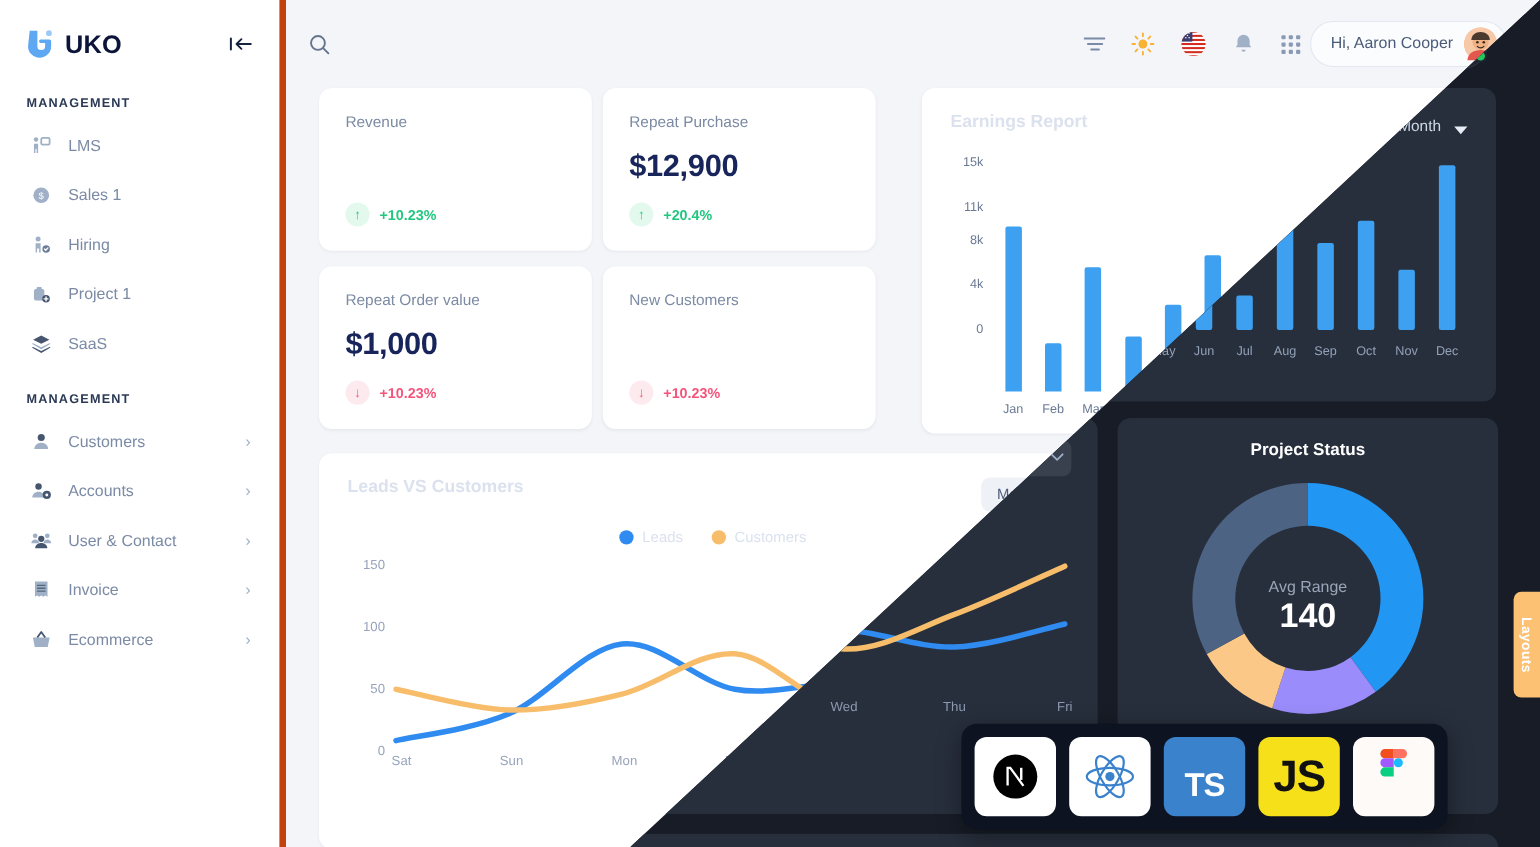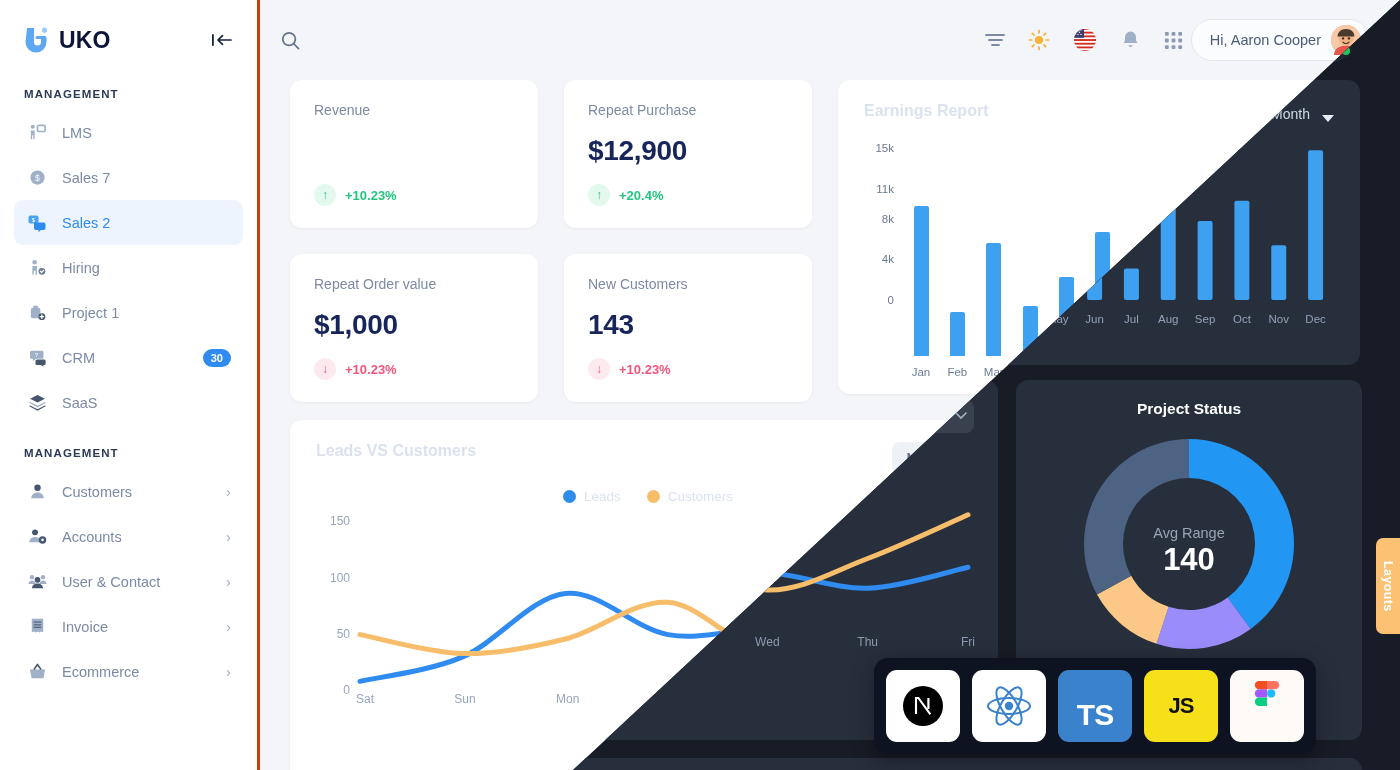--- a/index.html
+++ b/index.html
@@ -8,21 +8,21 @@
     font-family: "Liberation Sans", sans-serif;
     background: #f3f5f9;
     position: relative;
   }
   
   #app { position: absolute; inset: 0; display: flex; }
 
   
   .sidebar {
     width: 260px; height: 770px; background: #fff;
-    border-right: 3px solid #c2410c;
+    border-right: 6px solid #c2410c;
     flex: 0 0 260px; position: relative; overflow: hidden;
   }
   .brand {
     display: flex; align-items: center; height: 80px;
     padding: 0 24px; justify-content: space-between;
   }
   .brand-left { display: flex; align-items: center; gap: 9px; }
   .logo-mark { width: 26px; height: 30px; position: relative; }
   .logo-text { font-size: 23px; font-weight: 700; color: #0c1539; letter-spacing: .2px; }
   .collapse-btn { color: #15233f; display:flex; align-items:center; }
@@ -72,21 +72,21 @@
     position: absolute; right: -1px; bottom: -1px; width: 9px; height: 9px;
     border-radius: 50%; background: #22c55e; border: 1.5px solid #fff;
   }
 
   .content { padding: 0 30px 0 30px; }
   .row { display: flex; gap: 18px; }
 
   .card { background:#fff; border-radius: 12px; box-shadow: 0 1px 3px rgba(16,24,40,.05); }
 
   
-  .stats { width: 530px; flex: 0 0 530px; display: flex; flex-wrap: wrap; gap: 26px; }
+  .stats { width: 530px; flex: 0 0 530px; display: flex; flex-wrap: wrap; gap: 10px; }
   .stat {
     width: 248px; height: 148px; padding: 22px 24px;
     display: flex; flex-direction: column; justify-content: space-between;
   }
   .stat-title { font-size: 14px; color: #7c8aa3; }
   .stat-value { font-size: 28px; font-weight: 700; color: #17255a; letter-spacing: -.3px; }
   .stat-delta { display: flex; align-items: center; gap: 9px; font-size: 13px; font-weight: 600; }
   .delta-circle {
     width: 22px; height: 22px; border-radius: 50%;
     display: flex; align-items: center; justify-content: center; font-size: 12px;
@@ -170,21 +170,21 @@
   }
   .tech {
     width: 74px; height: 72px; border-radius: 11px;
     display: flex; align-items: center; justify-content: center;
   }
   .tech.white { background: #fff; }
   .tech.ts { background: #3b82cd; }
   .tech.js { background: #f5e01a; }
   .tech.figma { background: #fdfaf7; }
   .ts-txt { font-size: 30px; font-weight: 800; color: #fff; letter-spacing: -1px; margin-top: 17px; }
-  .js-txt { font-size: 22px; font-weight: 800; color: #111; letter-spacing: -1px; }
+  .js-txt { font-size: 40px; font-weight: 800; color: #111; letter-spacing: -1px; }
 
   
   .layouts-tab {
     position: absolute; right: 0; top: 538px; z-index: 90;
     background: #fcc173; color: #fff; width: 24px; height: 96px;
     border-radius: 7px 0 0 7px; display: flex; align-items: center; justify-content: center;
   }
   .layouts-tab span {
     writing-mode: vertical-rl; font-size: 12.5px; font-weight: 600; letter-spacing: .4px;
   }
@@ -230,33 +230,23 @@
         <span class="nav-label">LMS</span>
       </div>
 
       <div class="nav-item">
         <span class="nav-icon">
           <svg width="19" height="19" viewBox="0 0 20 20">
               <circle cx="10" cy="10" r="7.5" fill="#9fb0c7"></circle>
               <text x="10" y="14" font-size="9" text-anchor="middle" fill="#fff" font-family="Liberation Sans">$</text>
             </svg>
         </span>
-        <span class="nav-label">Sales 7</span>
-      </div>
-
-      <div class="nav-item active">
-        <span class="nav-icon">
-          <svg width="20" height="20" viewBox="0 0 20 20">
-              <rect x="1.5" y="2.5" width="10" height="8" rx="2" fill="#4aa3f2"></rect>
-              <text x="6.5" y="8.6" font-size="6" text-anchor="middle" fill="#fff" font-family="Liberation Sans">$</text>
-              <path d="M7 9.5h9.5a2 2 0 0 1 2 2v3.5a2 2 0 0 1-2 2h-2.6l-2.4 2.2V17H9a2 2 0 0 1-2-2z" fill="#2f8bf0"></path>
-            </svg>
-        </span>
-        <span class="nav-label">Sales 2</span>
-      </div>
+        <span class="nav-label">Sales 1</span>
+      </div>
+
 
       <div class="nav-item">
         <span class="nav-icon">
           <svg width="19" height="19" viewBox="0 0 20 20">
               <circle cx="7" cy="4.5" r="2.4" fill="#9fb0c7"></circle>
               <path d="M4.6 8.5h4.8v9H8v-4H6v4H4.6z" fill="#9fb0c7"></path>
               <circle cx="14.7" cy="14" r="3.6" fill="#6b7c96"></circle>
               <path d="M13.1 14l1.2 1.2 2.1-2.2" stroke="#fff" stroke-width="1.3" fill="none" stroke-linecap="round"></path>
             </svg>
         </span>
@@ -269,31 +259,20 @@
               <rect x="3" y="5" width="10" height="11" rx="2" fill="#9fb0c7"></rect>
               <rect x="5.5" y="3" width="5" height="2.6" rx="1" fill="#9fb0c7"></rect>
               <circle cx="14.6" cy="14.4" r="3.6" fill="#46566f"></circle>
               <path d="M14.6 12.6v3.6M12.8 14.4h3.6" stroke="#fff" stroke-width="1.3" stroke-linecap="round"></path>
             </svg>
         </span>
         <span class="nav-label">Project 1</span>
       </div>
 
 
-      <div class="nav-item">
-        <span class="nav-icon">
-          <svg width="19" height="19" viewBox="0 0 20 20">
-              <path d="M2.2 3h11a1.6 1.6 0 0 1 1.6 1.6v5.2a1.6 1.6 0 0 1-1.6 1.6H7l-3.3 2.6v-2.6H2.2A1.6 1.6 0 0 1 .6 9.8V4.6A1.6 1.6 0 0 1 2.2 3z" transform="translate(1.5,0)" fill="#9fb0c7"></path>
-              <text x="9" y="9.6" font-size="6.5" text-anchor="middle" fill="#fff" font-family="Liberation Sans">?</text>
-              <path d="M9.5 12h7.5a1.6 1.6 0 0 1 1.6 1.6v2.6a1.6 1.6 0 0 1-1.6 1.6h-.8v2l-2.4-2H9.5a1.6 1.6 0 0 1-1.6-1.6v-2.6A1.6 1.6 0 0 1 9.5 12z" fill="#46566f"></path>
-            </svg>
-        </span>
-        <span class="nav-label">CRM</span>
-        <span class="badge">30</span>
-      </div>
 
       <div class="nav-item">
         <span class="nav-icon">
           <svg width="19" height="19" viewBox="0 0 20 20">
               <path d="M10 2.2l7.8 3.9L10 10 2.2 6.1z" fill="#46566f"></path>
               <path d="M2.2 9.8L10 13.7l7.8-3.9L10 13.7z" fill="#7b8aa5"></path>
               <path d="M2.2 9.5L10 13.4l7.8-3.9 1.2.6L10 15.2 1 10.1z" fill="#9fb0c7"></path>
               <path d="M2.2 13.1L10 17l7.8-3.9 1.2.6L10 18.8 1 13.7z" fill="#46566f"></path>
             </svg>
         </span>
@@ -488,21 +467,20 @@
             <div class="stat-title">Repeat Order value</div>
             <div class="stat-value">$1,000</div>
             <div class="stat-delta down">
               <span class="delta-circle">↓</span>
               <span class="delta-text">+10.23%</span>
             </div>
           </div>
 
           <div class="card stat">
             <div class="stat-title">New Customers</div>
-            <div class="stat-value">143</div>
             <div class="stat-delta down">
               <span class="delta-circle">↓</span>
               <span class="delta-text">+10.23%</span>
             </div>
           </div>
         </div>
 
         <div class="card earnings">
           <div class="card-head">
             <div class="card-title dk-text">Earnings Report</div>

